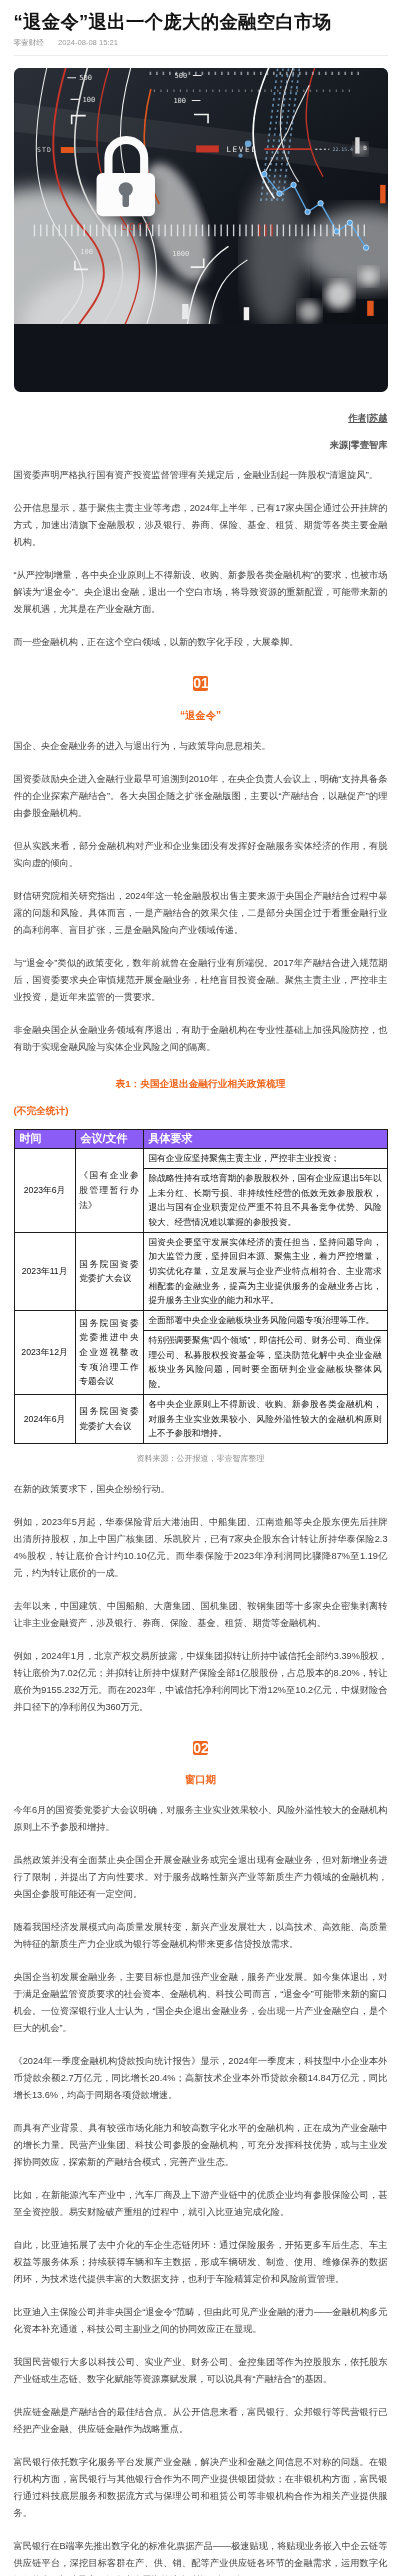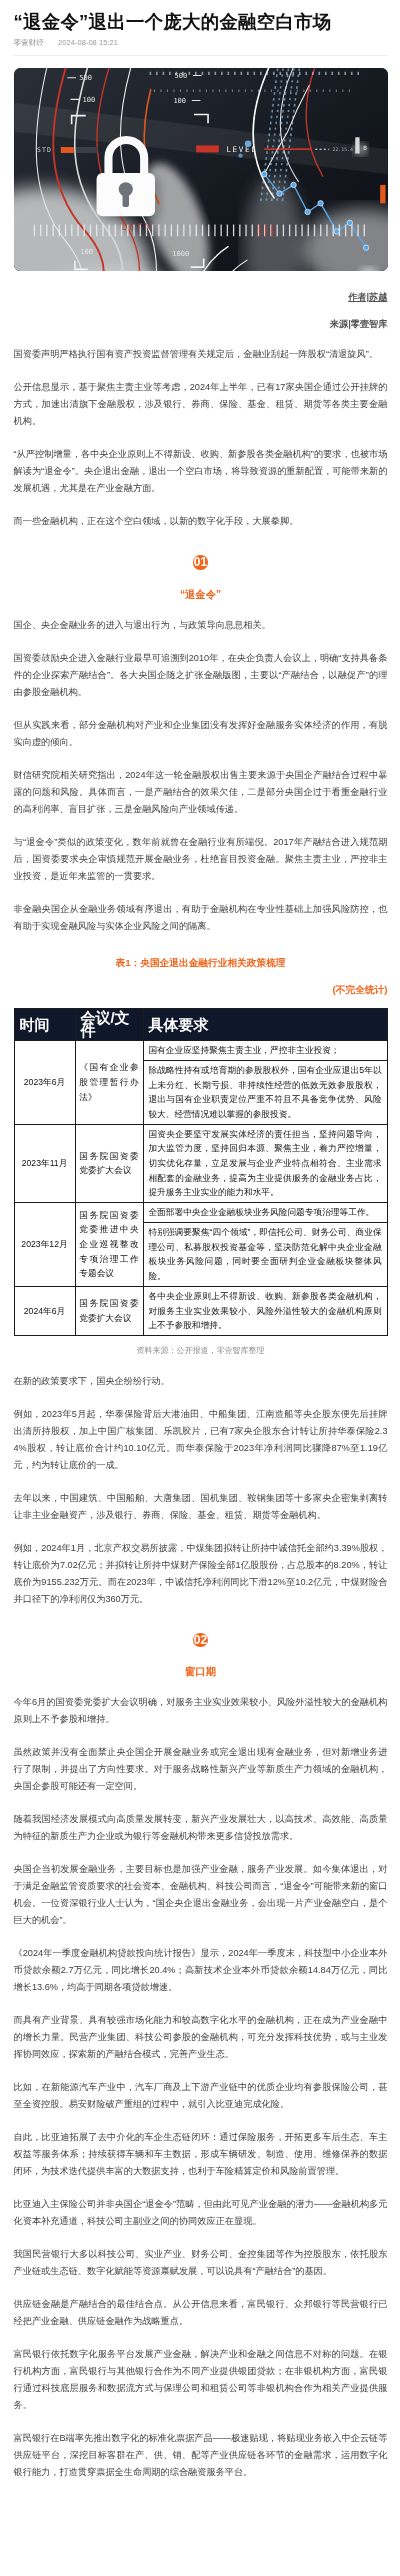--- a/index.html
+++ b/index.html
@@ -6,37 +6,37 @@
   html,body { margin:0; padding:0; background:#ffffff; }
   body { font-family:"Liberation Sans","DejaVu Sans",sans-serif; width:401px; }
   .page { width:401px; height:2576px; overflow:hidden; background:#fff; position:relative; }
   .content { padding:0 13.5px; }
 
   .article-title { font-size:18.4px; line-height:25px; font-weight:800; color:#131313; margin:8.7px 0 0 0; letter-spacing:0.3px; }
   .byline { margin-top:4px; font-size:7.6px; color:#9a9a9a; }
   .byline .publisher { margin-right:12px; color:#8f8f8f; }
   .divider { height:0.5px; background:#ededed; margin-top:7.6px; }
 
-  .hero { margin-top:12px; border-radius:6.5px; overflow:hidden; height:203px; background:#10131a; }
+  .hero { margin-top:12px; border-radius:6.5px; overflow:hidden; height:324px; background:#10131a; }
   .hero svg { display:block; }
 
   .meta-author { text-align:right; font-size:9.2px; font-weight:700; color:#565656; margin-top:20.6px; line-height:12px;text-decoration:underline; }
   .meta-source { text-align:right; font-size:9.2px; font-weight:700; color:#565656; margin-top:15px; line-height:12px; }
 
   .article p.body { font-size:9.2px; line-height:17px; color:#3d3d3d; text-align:justify; margin:16px 0; word-break:break-all; }
 
-  .sec-badge { width:14.6px; height:14.6px; margin:25px auto 0 auto; background:#f1661d; border-radius:7px;
-               color:#fff; font-weight:700; font-size:12px; text-align:center; line-height:14.6px; }
+  .sec-badge { width:14.6px; height:14.6px; margin:25px auto 0 auto; background:#f1661d; border-radius:2px;
+               color:#fff; font-weight:700; font-size:14px; text-align:center; line-height:14.6px; }
   .sec-title { text-align:center; color:#f1661d; font-weight:700; font-size:10.3px; margin-top:18px; line-height:13px; }
 
   .tbl-title { text-align:center; color:#f1661d; font-weight:700; font-size:9.7px; margin-top:20.6px; line-height:13px; }
-  .tbl-sub   { text-align:right; color:#f1661d; font-weight:700; font-size:9.7px; margin-top:14px; margin-bottom:12px; line-height:13px; }
+  .tbl-sub   { text-align:left; color:#f1661d; font-weight:700; font-size:9.7px; margin-top:14px; margin-bottom:12px; line-height:13px; }
 
   table.policy { width:100%; border-collapse:collapse; border:1.6px solid #1c1c1c; table-layout:fixed; }
-  table.policy th { background:#0f172a; color:#fff; font-size:15px; font-weight:700; text-align:left;
+  table.policy th { background:#8b5cf6; color:#fff; font-size:11px; font-weight:700; text-align:left;
                     padding:2.7px 4.9px; border:1.6px solid #1c1c1c; line-height:13px; }
   table.policy td { border:1.6px solid #1c1c1c; color:#111; font-size:8.7px; line-height:14.6px; vertical-align:middle; }
   table.policy col.c-time { width:61px; }
   table.policy col.c-doc  { width:68px; }
   td.cell-time { text-align:center; padding:2.2px 3.2px; }
   td.cell-doc  { padding:2.2px 3.8px; text-align:justify; }
   td.cell-reqs { padding:0; }
   .req-sub { padding:2.2px 4.9px; text-align:justify; }
   .req-sub + .req-sub { border-top:1.6px solid #1c1c1c; }
 

